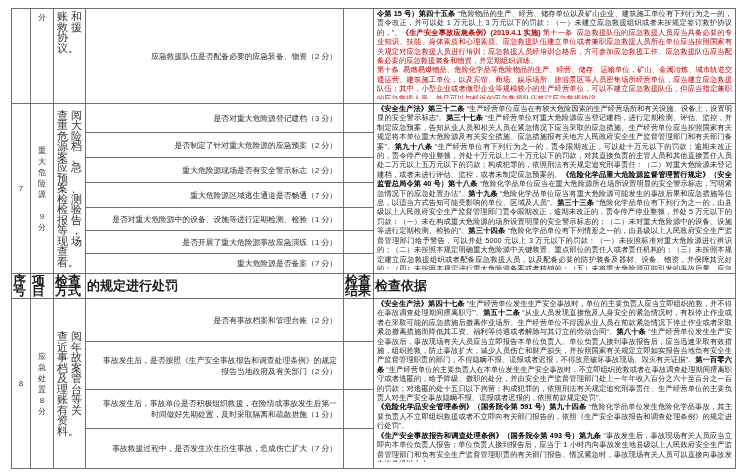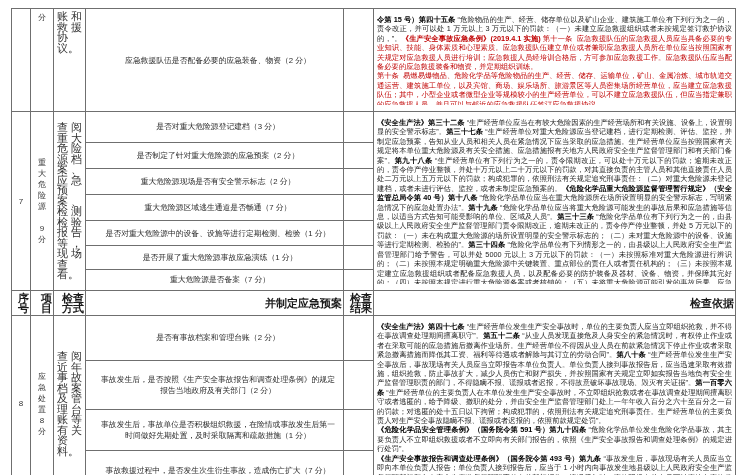--- a/index.html
+++ b/index.html
@@ -1,31 +1,31 @@
 <!DOCTYPE html>
 <html><head>
 <meta charset="utf-8">
 <style>
   html,body{margin:0;padding:0;background:#ffffff;}
   body{width:739px;height:475px;position:relative;overflow:hidden;
        font-family:"Liberation Sans",sans-serif;color:#222;}
   .sheet{position:absolute;left:11px;top:8px;}
   table{border-collapse:collapse;table-layout:fixed;width:724px;}
   td,th{border:1px solid #6f6f6f;padding:1px 2px;vertical-align:middle;overflow:hidden;}
-  th{font-size:11px;font-weight:bold;color:#1a1a1a;text-align:right;line-height:10px;padding:2px 1px;}
+  th{font-size:13px;font-weight:bold;color:#1a1a1a;text-align:left;line-height:10px;padding:2px 1px;}
   .c{text-align:center;}
   .seq{font-size:8px;color:#333;}
   .item{font-size:8px;line-height:11px;white-space:pre-line;text-align:center;color:#333;}
   .vtop{vertical-align:top;padding-top:3px;}
   .method{font-size:11px;line-height:10.5px;word-break:break-all;text-align:justify;
           color:#333;padding:2px 3px;}
-  .content{font-size:7.8px;line-height:11px;color:#2a2a2a;text-align:center;
+  .content{font-size:7.8px;line-height:11px;color:#2a2a2a;text-align:right;
            padding-left:13px;padding-right:6px;word-break:break-all;margin-top:20px;}
   .result-cell{background:#fff;}
-  .basis-td{vertical-align:top;padding:6px 3px;}
+  .basis-td{vertical-align:top;padding:0 3px;}
   .basis{font-size:7.3px;line-height:9.4px;color:#1f1f1f;text-align:justify;
          white-space:pre-wrap;word-break:break-all;overflow:hidden;}
   .basis .b{font-weight:bold;color:#000;}
   .basis .red{color:#c00000;}
 </style>
 </head>
 <body>
 
 <div class="sheet">
   <table>
@@ -90,21 +90,21 @@
         </tr>
       <tr style="height:20px">
           <td class="content" style="padding-left:17px">重大危险源是否备案（7 分）</td>
           <td class="result-cell"></td>
         </tr>
 
       <tr style="height:24px">
         <th>序号</th>
         <th>项目</th>
         <th>检查方式</th>
-        <th>并制定应急预案</th>
+        <th>的规定进行处罚</th>
         <th>检查结果</th>
         <th>检查依据</th>
       </tr>
 
       <tr style="height:43px">
         <td rowspan="4" class="c seq">8</td>
         <td rowspan="4" class="item">应
 急
 处
 置

